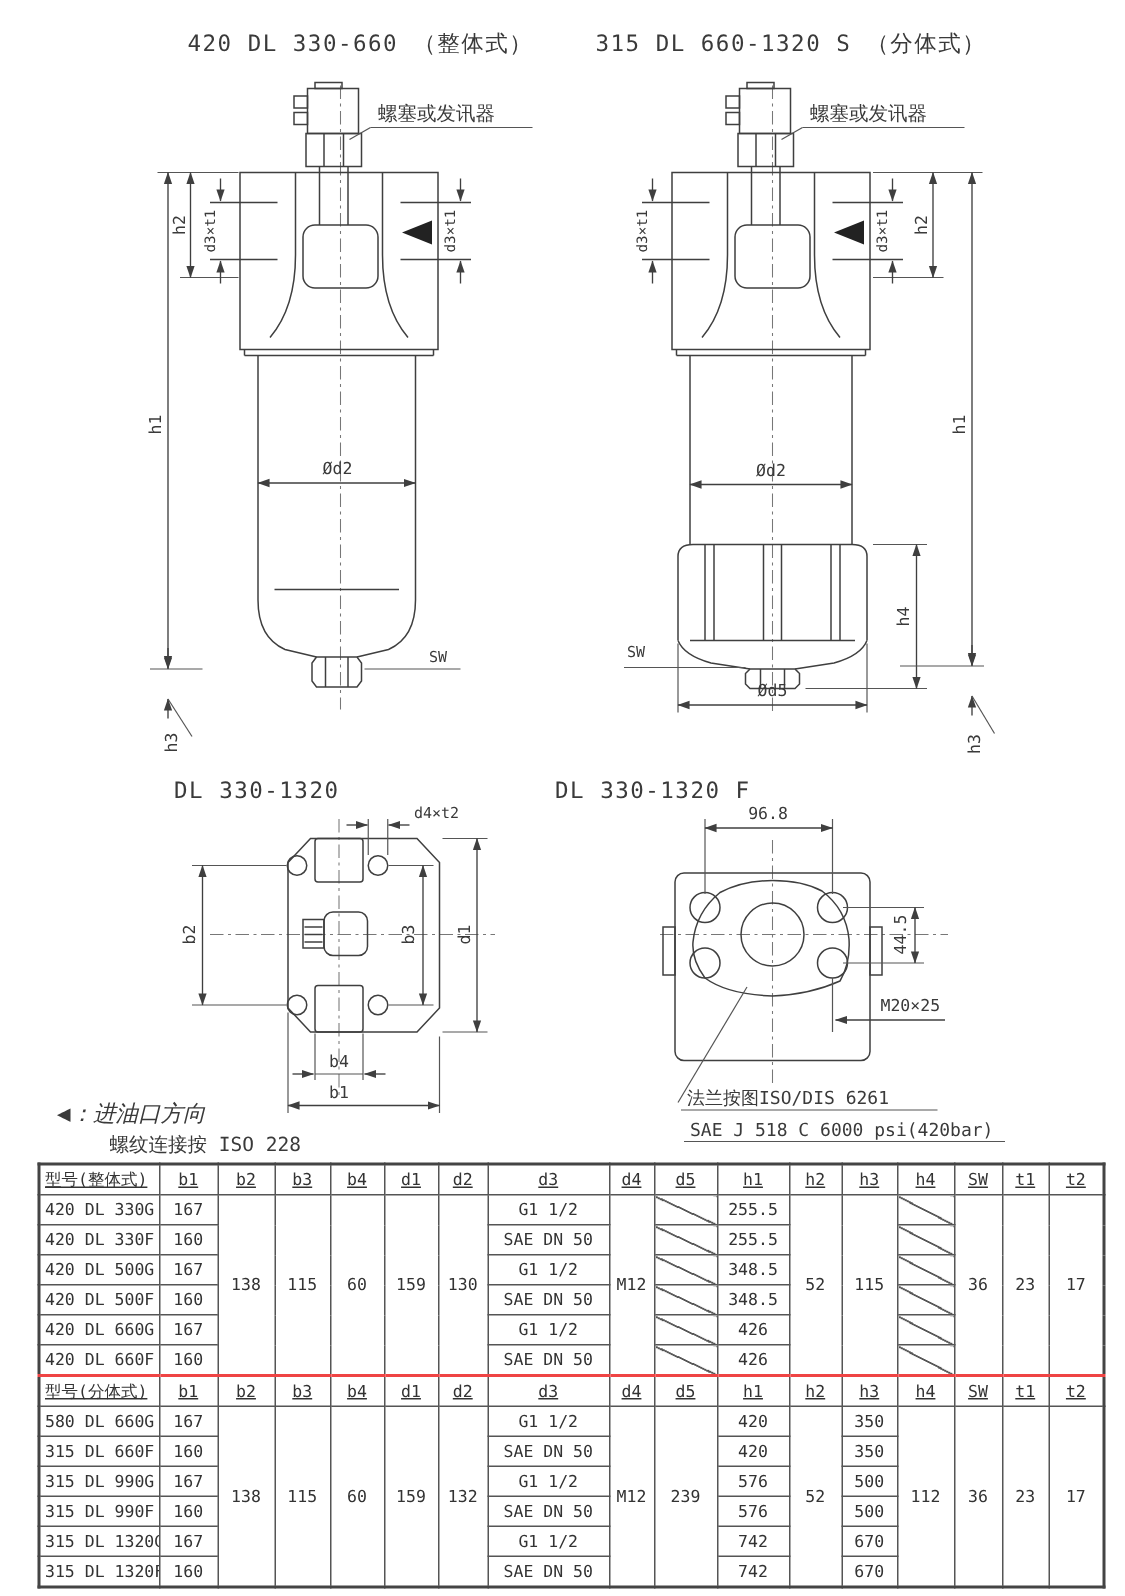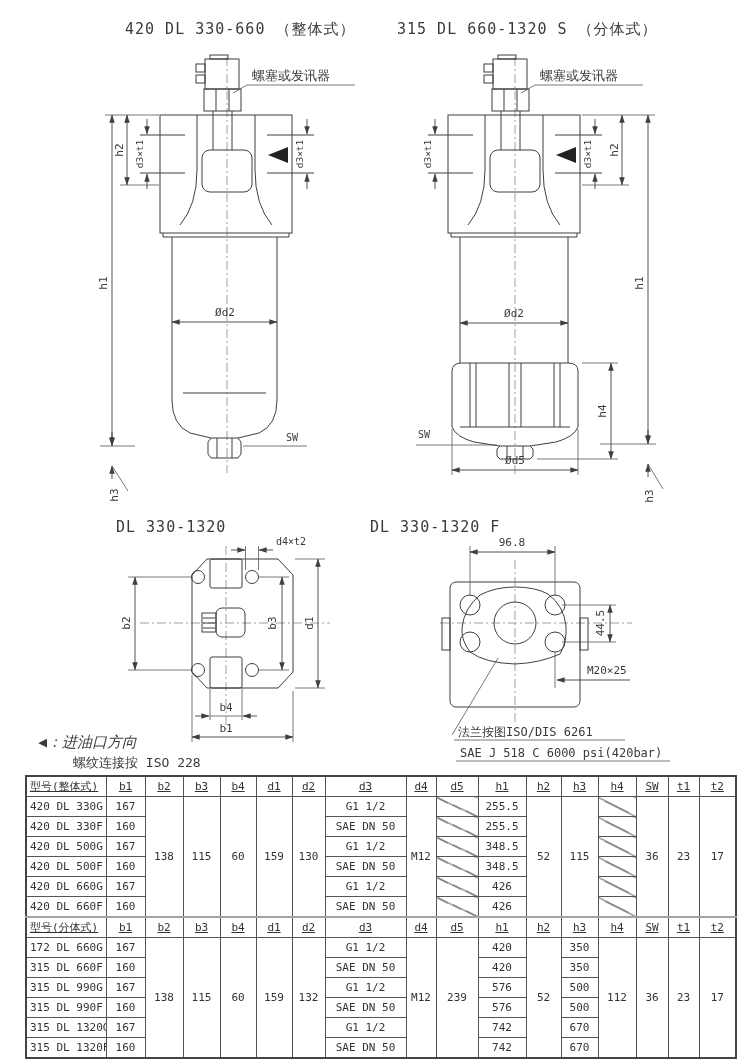--- a/index.html
+++ b/index.html
@@ -15,21 +15,21 @@
   .cl{stroke:#777;stroke-width:0.7;fill:none;stroke-dasharray:9 3 2 3;}
   .dim{stroke:#3f3f3f;stroke-width:0.9;fill:none;}
   table{border-collapse:collapse;table-layout:fixed;position:absolute;left:25px;top:775px;
         width:710px;font-size:11px;color:#333;border:2px solid #444;}
   td,th{border:1px solid #555;height:19px;padding:0;text-align:center;font-weight:normal;
         overflow:hidden;white-space:nowrap;}
   th{font-size:11px;text-decoration:underline;}
   .model{text-align:left;padding-left:3px;}
   .na{background-image:linear-gradient(to right top,transparent calc(50% - 0.6px),
       #555 calc(50% - 0.6px),#555 calc(50% + 0.6px),transparent calc(50% + 0.6px));}
-  tr.sec th{border-top:2px solid #a3a3a3;margin-top:36px;}
+  tr.sec th{border-top:2px solid #ef4444;margin-top:36px;}
 </style>
 </head>
 <body>
 
 <div class="abs title" style="left:125px;top:20px;">420 DL 330-660 （整体式）</div>
 <div class="abs title" style="left:397px;top:20px;">315 DL 660-1320 S （分体式）</div>
 <div class="abs title" style="left:116px;top:518px;">DL 330-1320</div>
 <div class="abs title" style="left:370px;top:518px;">DL 330-1320 F</div>
 
 <svg style="left:95px;top:55px;" width="260" height="460" viewBox="0 0 260 460">
@@ -450,21 +450,21 @@
     <th>d5</th>
     <th>h1</th>
     <th>h2</th>
     <th>h3</th>
     <th>h4</th>
     <th>SW</th>
     <th>t1</th>
     <th>t2</th>
   </tr>
   <tr>
-    <td class="model">172 DL 660G</td>
+    <td class="model">580 DL 660G</td>
     <td>167</td>
     <td rowspan="6">138</td>
     <td rowspan="6">115</td>
     <td rowspan="6">60</td>
     <td rowspan="6">159</td>
     <td rowspan="6">132</td>
     <td>G1 1/2</td>
     <td rowspan="6">M12</td>
     <td rowspan="6">239</td>
     <td>420</td>

